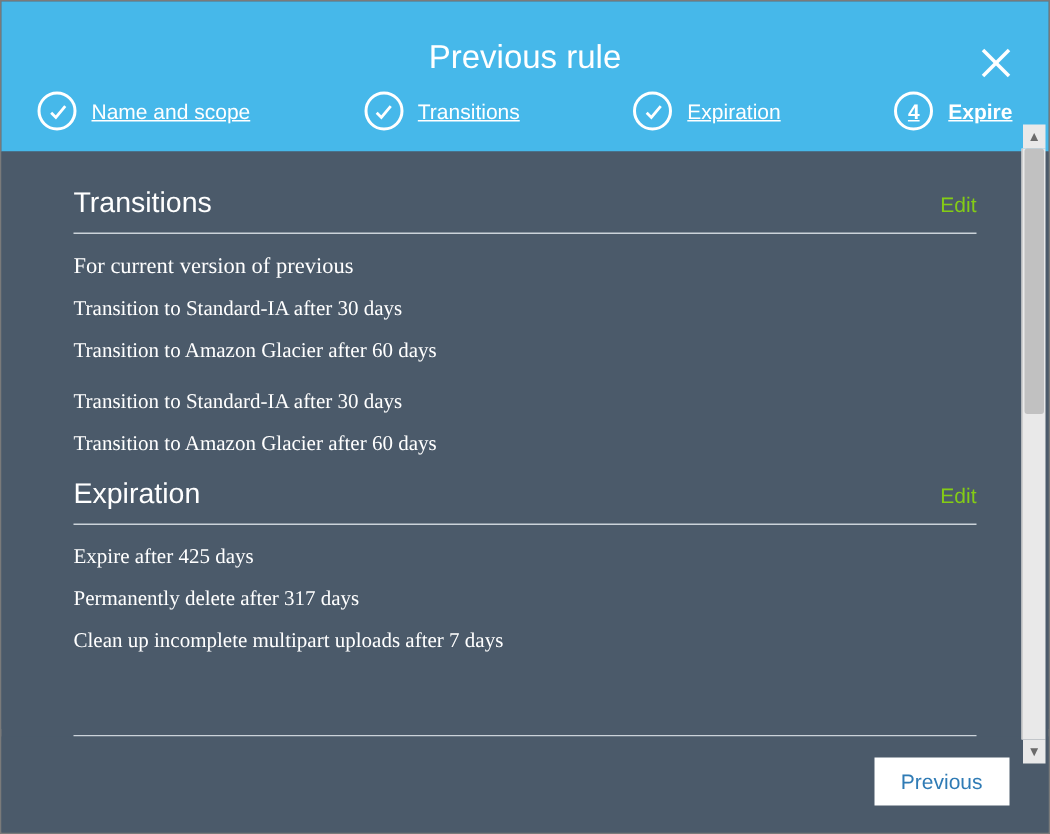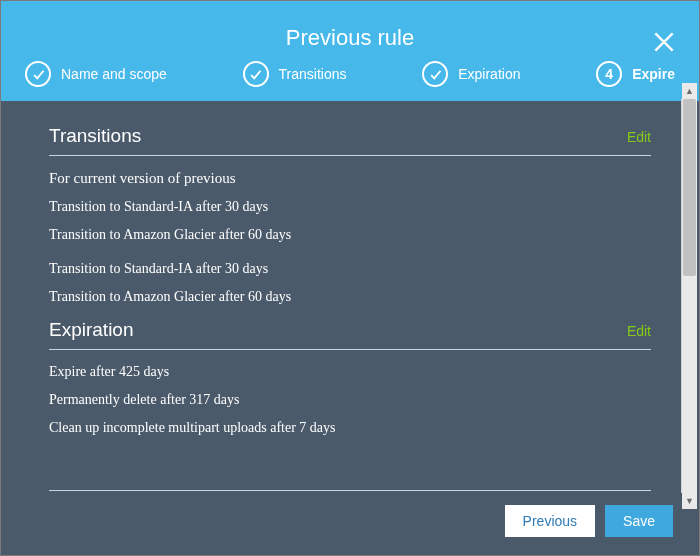--- a/index.html
+++ b/index.html
@@ -54,20 +54,21 @@
     display: flex;
     align-items: center;
     justify-content: space-between;
     padding: 0 4px 2px 4px;
   }
   .step {
     display: flex;
     align-items: center;
     gap: 10px;
     cursor: pointer;
+    text-decoration: underline;
   }
   .step-circle {
     width: 26px;
     height: 26px;
     border-radius: 50%;
     border: 2.5px solid #fff;
     display: flex;
     align-items: center;
     justify-content: center;
     font-size: 14px;
@@ -234,21 +235,20 @@
       <div class="line">Permanently delete after 317 days</div>
       <div class="line">Clean up incomplete multipart uploads after 7 days</div>
     </div>
 
   </div>
 
   <div class="footer-divider"></div>
 
   <div class="footer">
     <button class="btn btn-prev">Previous</button>
-    <button class="btn btn-save">Save</button>
   </div>
 
   <div class="scrollbar-track">
     <div class="scrollbar-arrow up">▲</div>
     <div class="scrollbar-thumb"></div>
     <div class="scrollbar-arrow down">▼</div>
   </div>
 
 </div>
 

